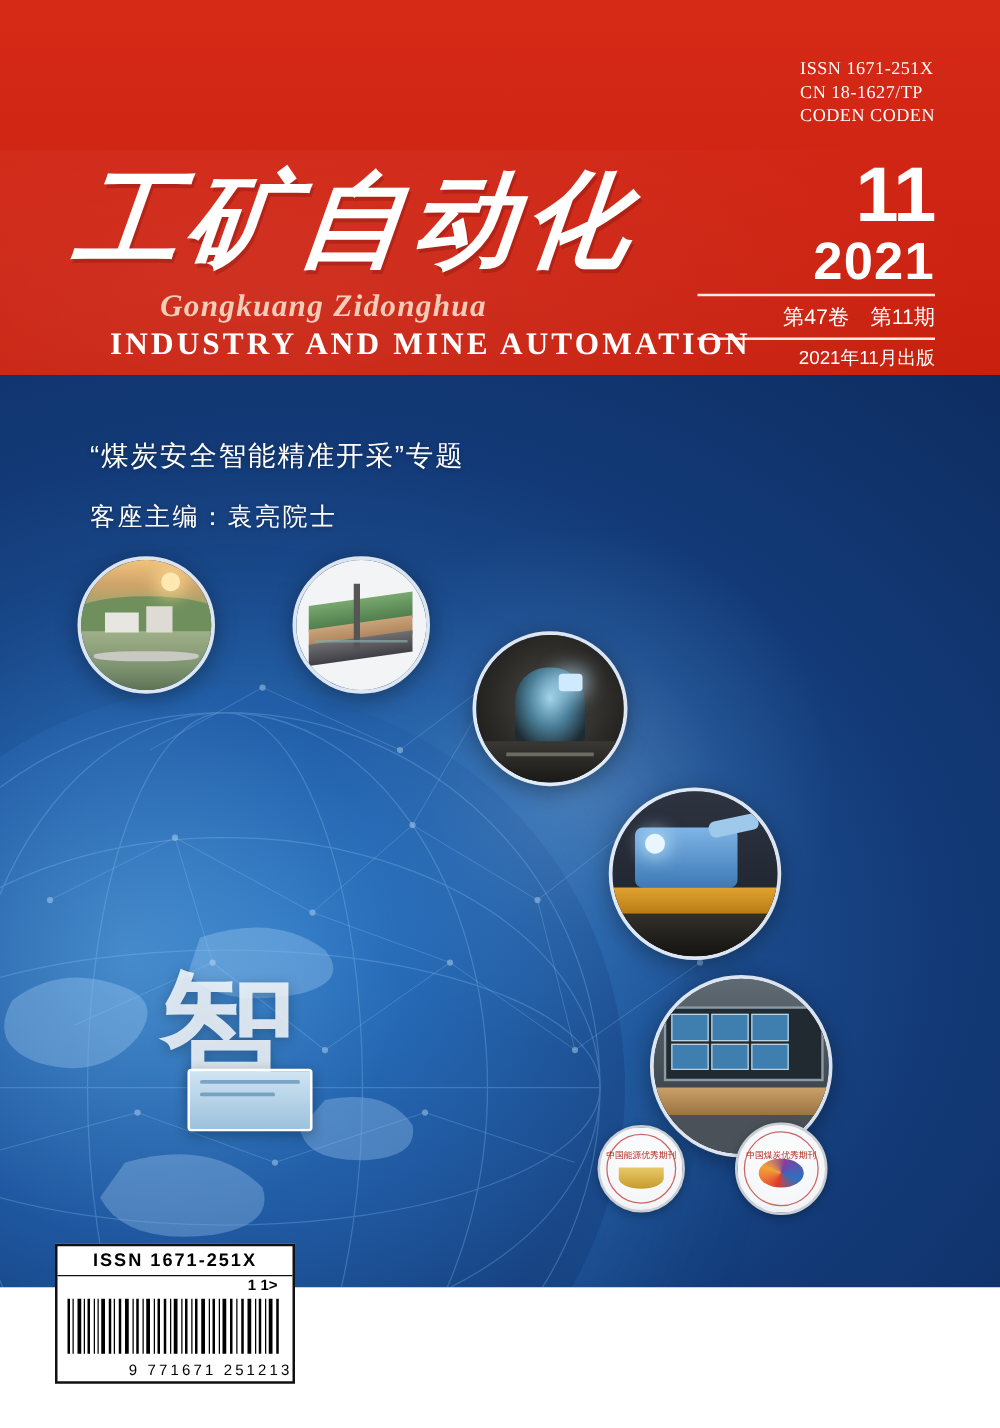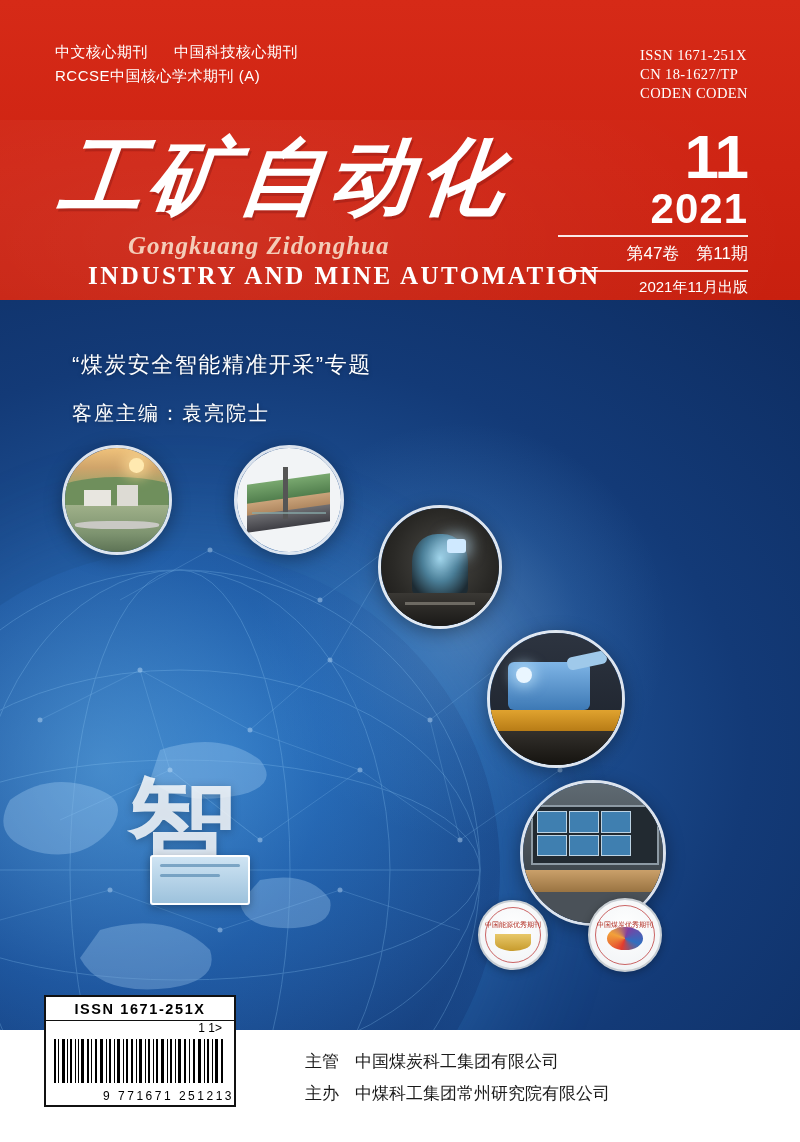--- a/index.html
+++ b/index.html
@@ -352,21 +352,21 @@
     text-align: center;
     margin-top: 4px;
     color: #000;
   }
   .barcode-sep { height: 1px; background: #111; margin: 3px 0 0 0; }
   .barcode-issue {
     position: absolute;
     right: 12px; top: 24px;
     font-family: "Liberation Sans", sans-serif;
     font-size: 12px;
-    font-weight: normal;
+    font-weight: bold;
     color: #000;
   }
   .bars {
     position: absolute;
     left: 8px; top: 42px;
     width: 172px; height: 44px;
   }
   .bars i {
     position: absolute;
     top: 0;
@@ -392,26 +392,20 @@
   }
   .publisher .lbl { margin-right: 16px; }
 </style>
 </head>
 <body>
 
 <div class="cover">
 
   <div class="banner">
 
-    <div class="banner-index">
-      <div class="row1">
-        <span>中文核心期刊</span><span>中国科技核心期刊</span>
-      </div>
-      <div class="row2">RCCSE中国核心学术期刊 (A)</div>
-    </div>
 
     <div class="issn-block">
       <div>ISSN 1671-251X</div>
       <div>CN 18-1627/TP</div>
       <div>CODEN CODEN</div>
     </div>
 
     <div class="masthead">
       <div class="masthead-title">工矿自动化</div>
     </div>
@@ -607,23 +601,15 @@
           <i style="left:144px;width:3px;"></i>
         <i style="left:150px;width:1px;"></i>
           <i style="left:153px;width:2px;"></i>
         <i style="left:158px;width:1px;"></i>
           <i style="left:161px;width:3px;"></i>
         <i style="left:167px;width:2px;"></i>
       </div>
       <div class="barcode-digits">9 771671 251213</div>
     </div>
 
-    <div class="publisher">
-      <div>
-        <span class="lbl">主管</span><span>中国煤炭科工集团有限公司</span>
-      </div>
-      <div>
-        <span class="lbl">主办</span><span>中煤科工集团常州研究院有限公司</span>
-      </div>
-    </div>
   </div>
 
 </div>
 
 </body></html>

